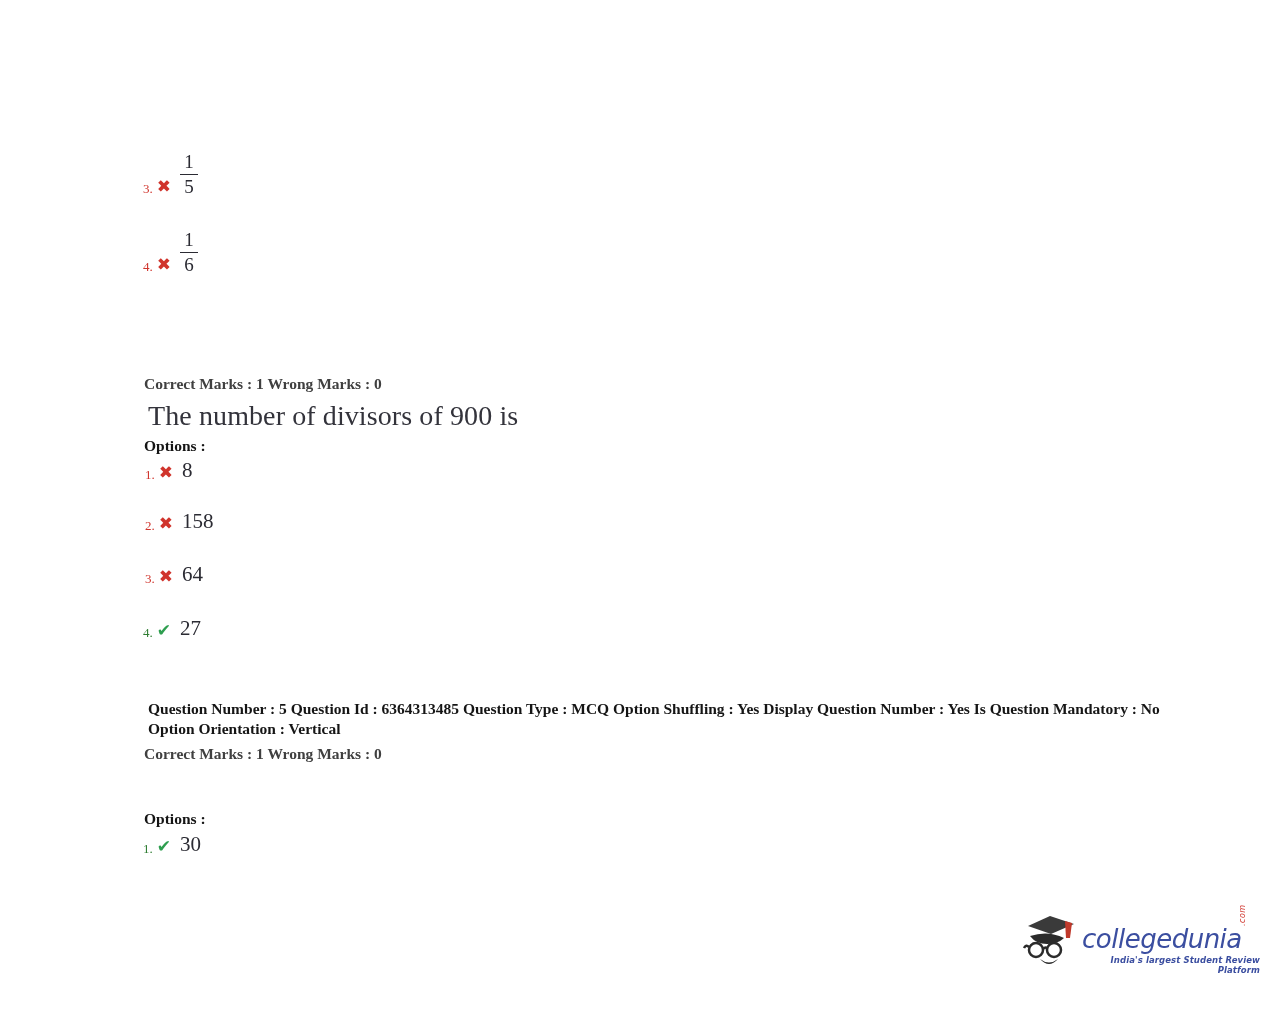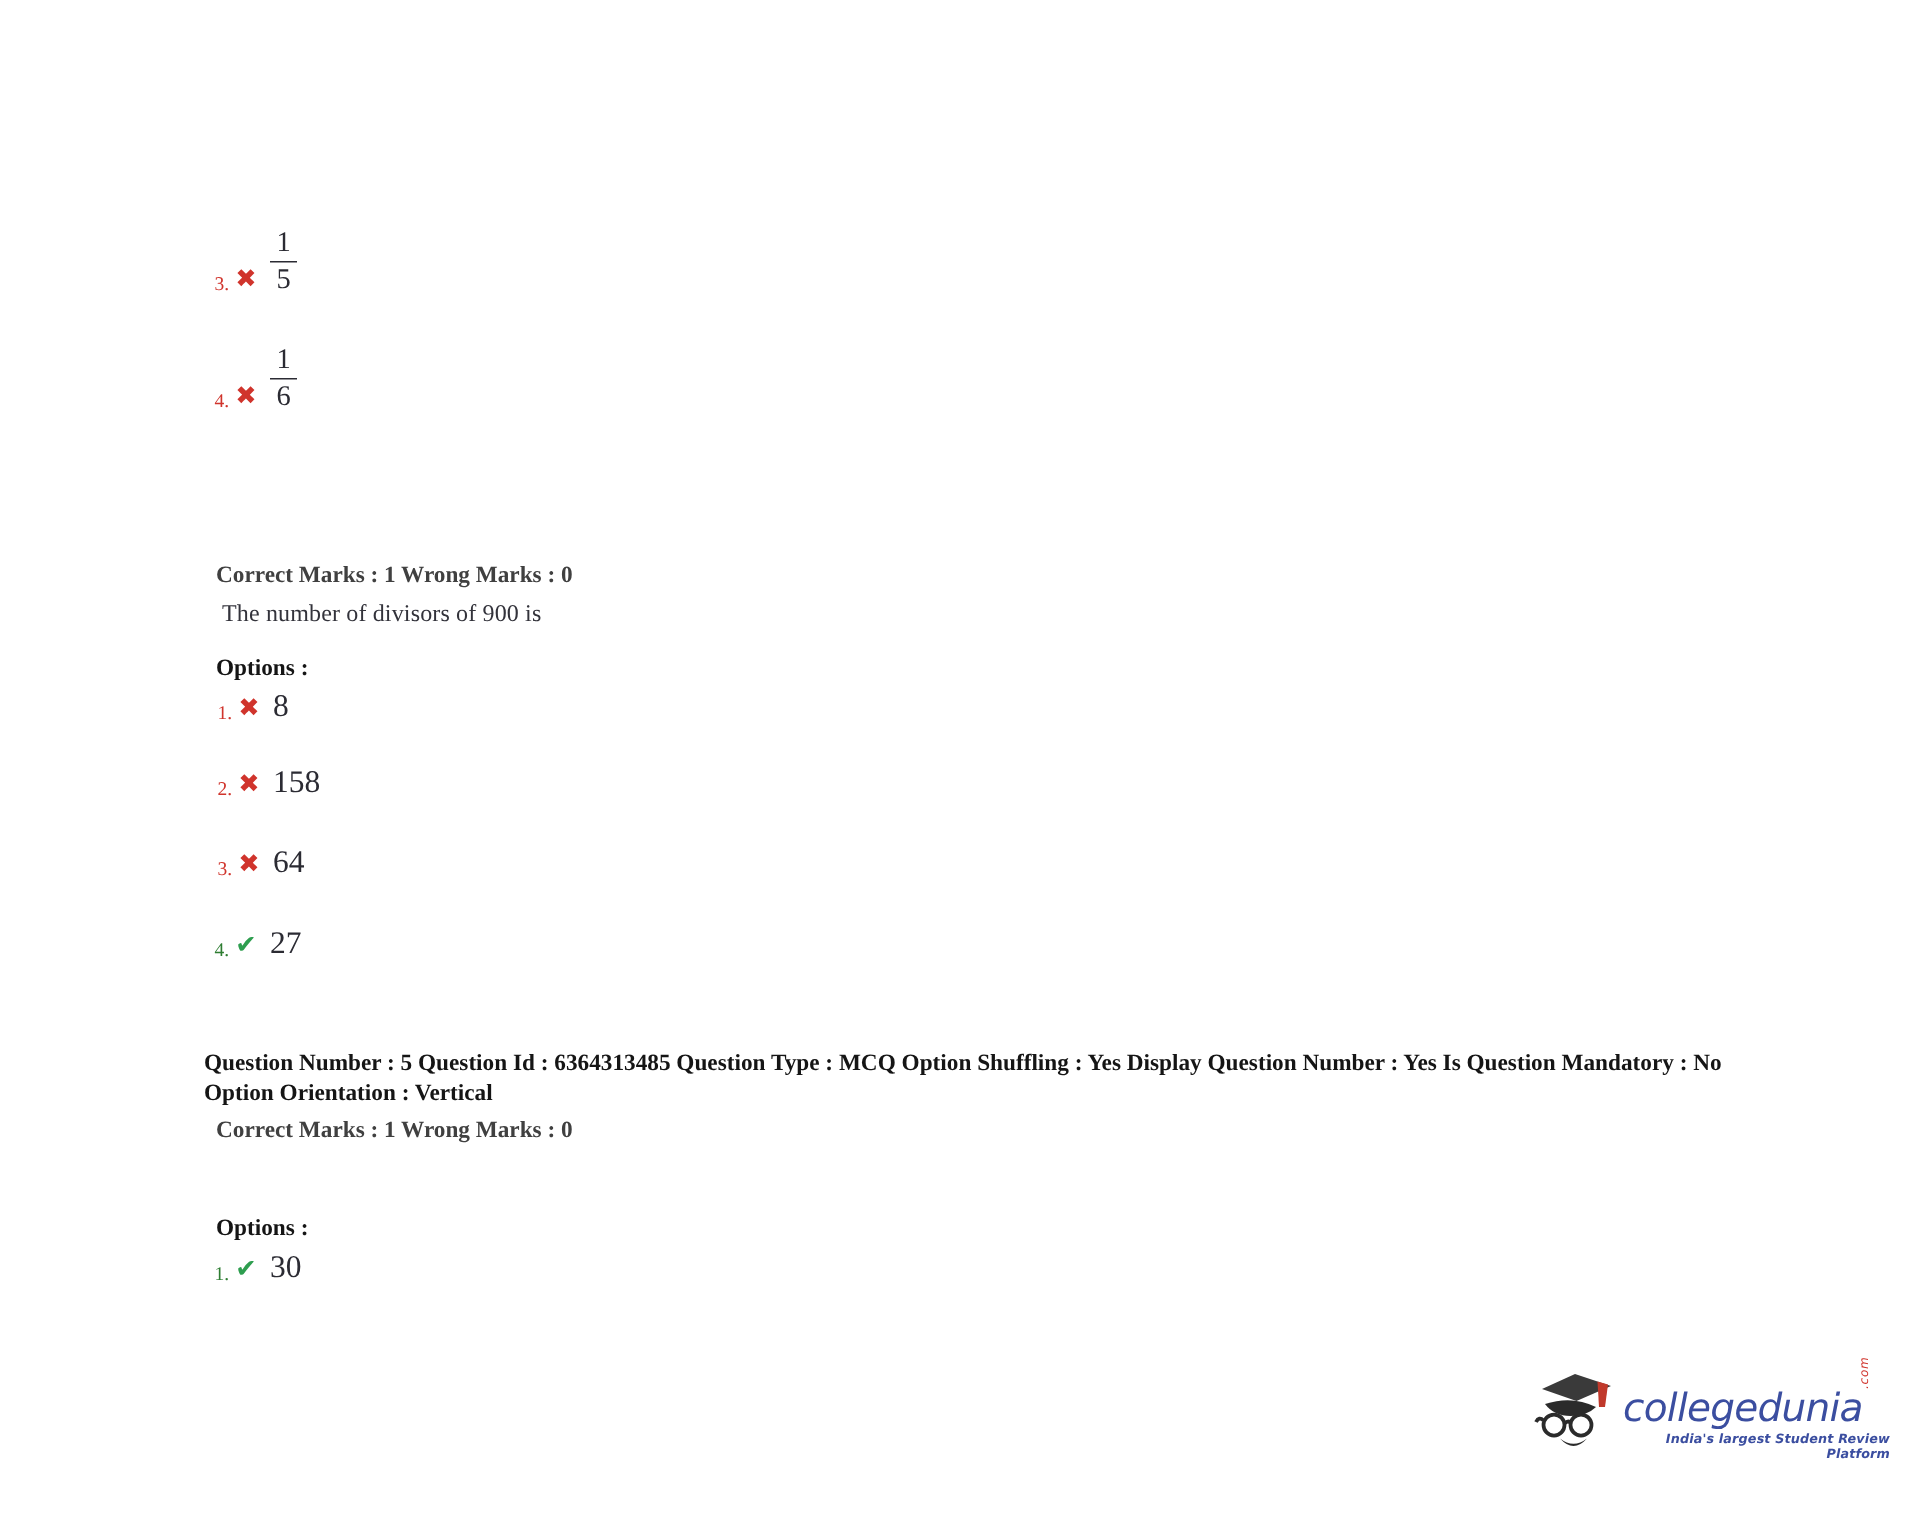--- a/index.html
+++ b/index.html
@@ -87,21 +87,21 @@
     position: absolute;
     font-family: "Liberation Serif", serif;
     font-weight: bold;
     font-size: 15.5px;
     color: #404040;
     line-height: 1.3;
   }
   .qtext {
     position: absolute;
     font-family: "Liberation Serif", serif;
-    font-size: 16px;
+    font-size: 28px;
     color: #33333b;
     line-height: 1.1;
     letter-spacing: 0.1px;
   }
   .options-label {
     position: absolute;
     font-family: "Liberation Serif", serif;
     font-weight: bold;
     font-size: 15.5px;
     color: #151515;
@@ -201,21 +201,21 @@
     <span class="mark wrong">✖</span>
     <span class="opt-text">64</span>
   </div>
 
   <div class="opt-row" style="left:143px; top:618px;">
     <span class="opt-num correct">4.</span>
     <span class="mark right">✔</span>
     <span class="opt-text">27</span>
   </div>
 
-  <div class="meta" style="left:136px; top:699px;">Question Number : 5 Question Id : 6364313485 Question Type : MCQ Option Shuffling : Yes Display Question Number : Yes Is Question Mandatory : No Option Orientation : Vertical</div>
+  <div class="meta" style="left:148px; top:699px;">Question Number : 5 Question Id : 6364313485 Question Type : MCQ Option Shuffling : Yes Display Question Number : Yes Is Question Mandatory : No Option Orientation : Vertical</div>
   <div class="meta-marks" style="left:144px; top:744px;">Correct Marks : 1 Wrong Marks : 0</div>
   <div class="options-label" style="left:144px; top:810px;">Options :</div>
 
   <div class="opt-row" style="left:143px; top:834px;">
     <span class="opt-num correct">1.</span>
     <span class="mark right">✔</span>
     <span class="opt-text">30</span>
   </div>
 
   <div class="logo">

